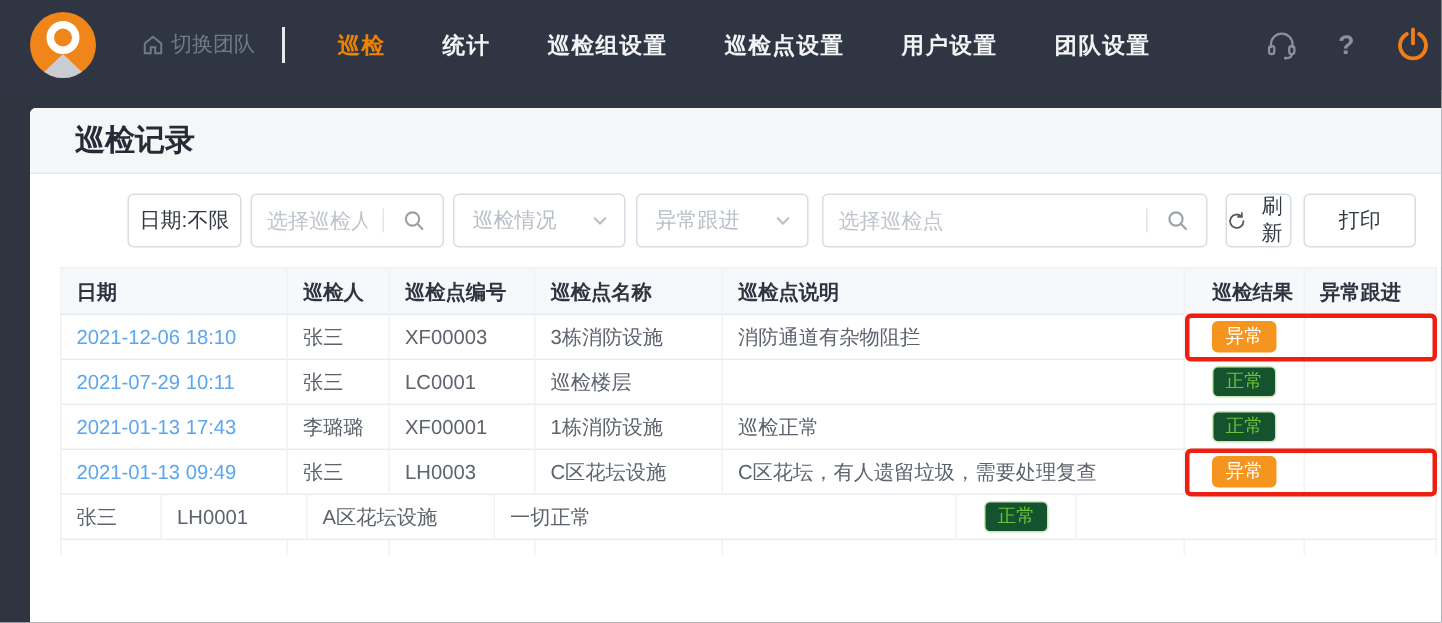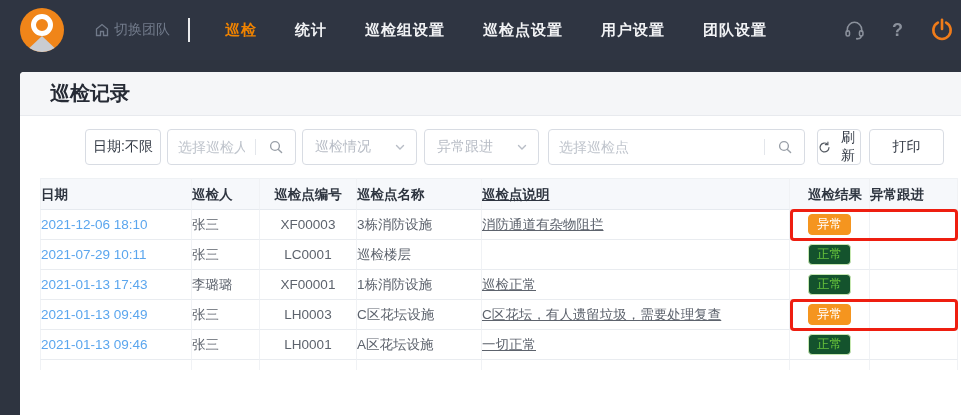--- a/index.html
+++ b/index.html
@@ -109,30 +109,30 @@
     width:115px; padding:0 10px 0 12px; cursor:pointer; color:#b8bdc6;
   }
   .select.sel-status { margin-left:0; }
   .select.sel-followup { margin-left:1px; }
 
   
   .table { margin-left:20px; width:918px; font-size:13.5px; }
   .t-row { display:flex; position:relative; height:30px; line-height:29px; }
   .t-row .cell {
     border-right:1px solid #f0f2f5; border-bottom:1px solid #e9ecf0;
-    white-space:nowrap; overflow:hidden; color:#5d636d;
+    padding-left:10px; white-space:nowrap; overflow:hidden; color:#5d636d;
   }
   .t-row .cell:first-child { border-left:1px solid #f0f2f5; }
   .t-head { height:32px; line-height:31px; font-weight:700; }
   .t-head .cell { background:#f6f8fb; color:#2e3540; border-bottom:1px solid #e6eaef; border-top:1px solid #eef1f4;}
   .c-date { width:152px; }
   .c-inspector { width:68px; }
-  .c-code { width:97px;text-align:center; }
+  .c-code { width:97px; }
   .c-name { width:125px; }
-  .c-desc { width:308px;text-decoration:underline; }
+  .c-desc { width:308px; }
   .c-result { width:80px; padding-left:18px !important; }
   .c-followup { width:88px; flex:1 1 auto; }
   .date-link { color:#5ba6ee; cursor:pointer; }
   .badge {
     display:inline-block; height:21px; line-height:19px; padding:0 8px;
     border-radius:4px; font-size:12.5px; vertical-align:middle; margin-top:-2px;
   }
   .badge.abnormal { background:#f5951f; color:#fff; border:1px solid #f5951f; }
   .badge.normal { background:#14532d; color:#67c23a; border:1px solid #c7e8b2; }
   .annotation-box {
@@ -303,21 +303,20 @@
       <div class="cell c-inspector">张三</div>
       <div class="cell c-code">LH0003</div>
       <div class="cell c-name">C区花坛设施</div>
       <div class="cell c-desc">C区花坛，有人遗留垃圾，需要处理复查</div>
       <div class="cell c-result"><span class="badge abnormal">异常</span></div>
       <div class="cell c-followup"></div>
       <div class="annotation-box"></div>
     </div>
 
     <div class="t-row">
-      <div class="cell c-date"><span class="date-link">2021-01-13 09:46</span></div>
       <div class="cell c-inspector">张三</div>
       <div class="cell c-code">LH0001</div>
       <div class="cell c-name">A区花坛设施</div>
       <div class="cell c-desc">一切正常</div>
       <div class="cell c-result"><span class="badge normal">正常</span></div>
       <div class="cell c-followup"></div>
     </div>
 
     <div class="t-stub">
       <div class="cell c-date"></div>

